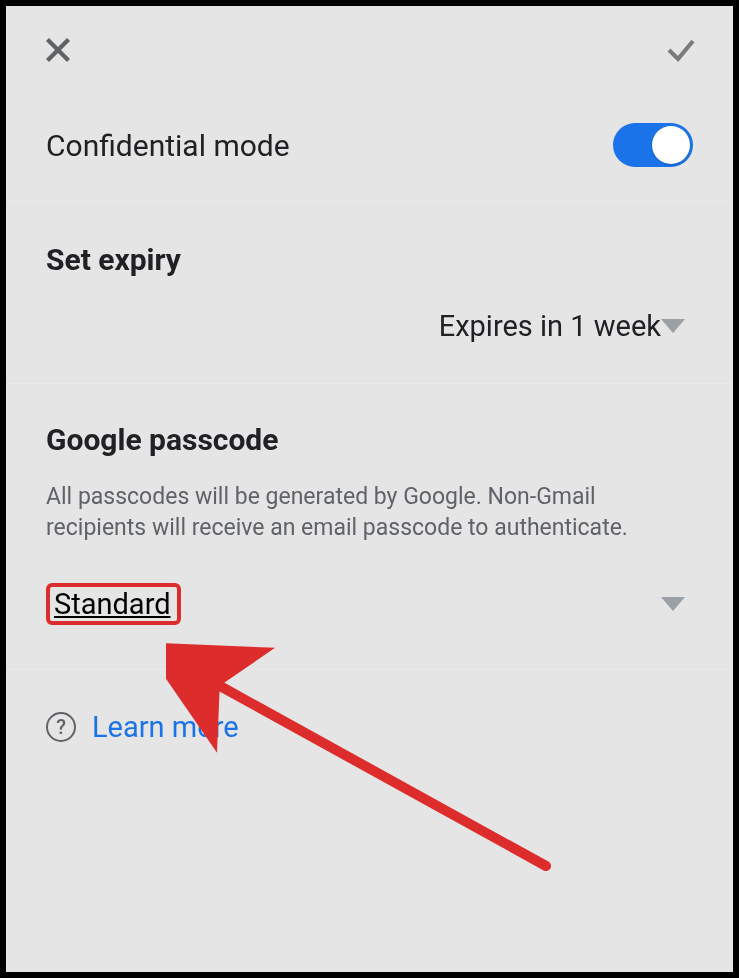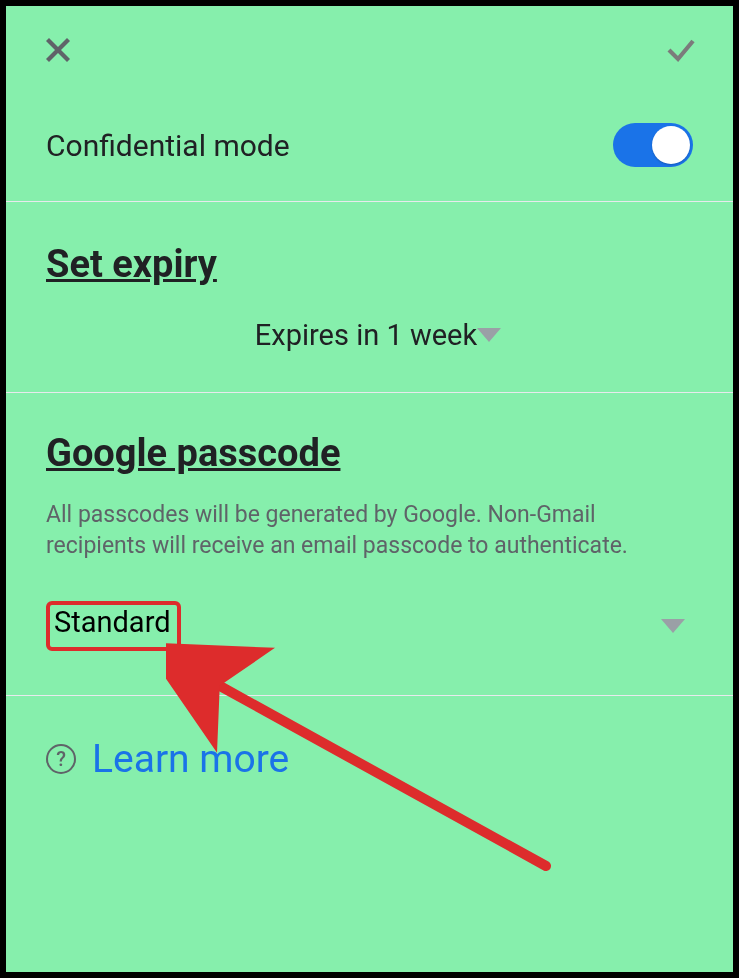--- a/index.html
+++ b/index.html
@@ -7,21 +7,21 @@
       width: 739px;
       height: 978px;
       font-family: -apple-system, BlinkMacSystemFont, "Segoe UI", Roboto, Arial, sans-serif;
       background: #fff;
       color: #202124;
     }
     .frame {
       width: 739px;
       height: 978px;
       border: 6px solid #000;
-      background: #86efac;
+      background: #e5e5e5;
       position: relative;
       overflow: hidden;
     }
     .header {
       display: flex;
       justify-content: space-between;
       align-items: center;
       padding: 22px 30px 10px 30px;
     }
     .icon-btn {
@@ -67,29 +67,28 @@
       height: 38px;
       border-radius: 50%;
       background: #fff;
       box-shadow: 0 1px 2px rgba(0,0,0,.2);
     }
     .section-expiry {
       padding: 40px 40px 0 40px;
       border-bottom: 1px solid #e8eaed;
     }
     .section-title {
-      font-size: 38px;
+      font-size: 30px;
       font-weight: 700;
       color: #202124;
       margin-bottom: 32px;
-      text-decoration: underline;
     }
     .dropdown-row {
       display: flex;
-      justify-content: center;
+      justify-content: flex-end;
       align-items: center;
       padding-bottom: 40px;
       cursor: pointer;
       margin-left: 25px;
     }
     .dropdown-value {
       font-size: 29px;
       color: #202124;
     }
     .chevron-down {
@@ -116,43 +115,44 @@
       justify-content: space-between;
       align-items: center;
       padding-bottom: 44px;
       cursor: pointer;
     }
     .passcode-value {
       font-size: 29px;
       color: #000;
       border: 4px solid #dd2c2c;
       border-radius: 6px;
-      padding: 2px 6px 8px 4px;
+      padding: 2px 6px 0 4px;
       line-height: 1.1;
+      text-decoration: underline;
     }
     .learn-row {
       display: flex;
       align-items: center;
       padding: 40px 40px;
       gap: 16px;
     }
     .help-icon {
       width: 30px;
       height: 30px;
       border: 2.5px solid #5f6368;
       border-radius: 50%;
       display: flex;
       align-items: center;
       justify-content: center;
       color: #5f6368;
       font-size: 20px;
       font-weight: 500;
     }
     .learn-link {
-      font-size: 39px;
+      font-size: 29px;
       color: #1a73e8;
       text-decoration: none;
       cursor: pointer;
     }
     
     .arrow-svg {
       position: absolute;
       left: 160px;
       top: 620px;
       width: 400px;

